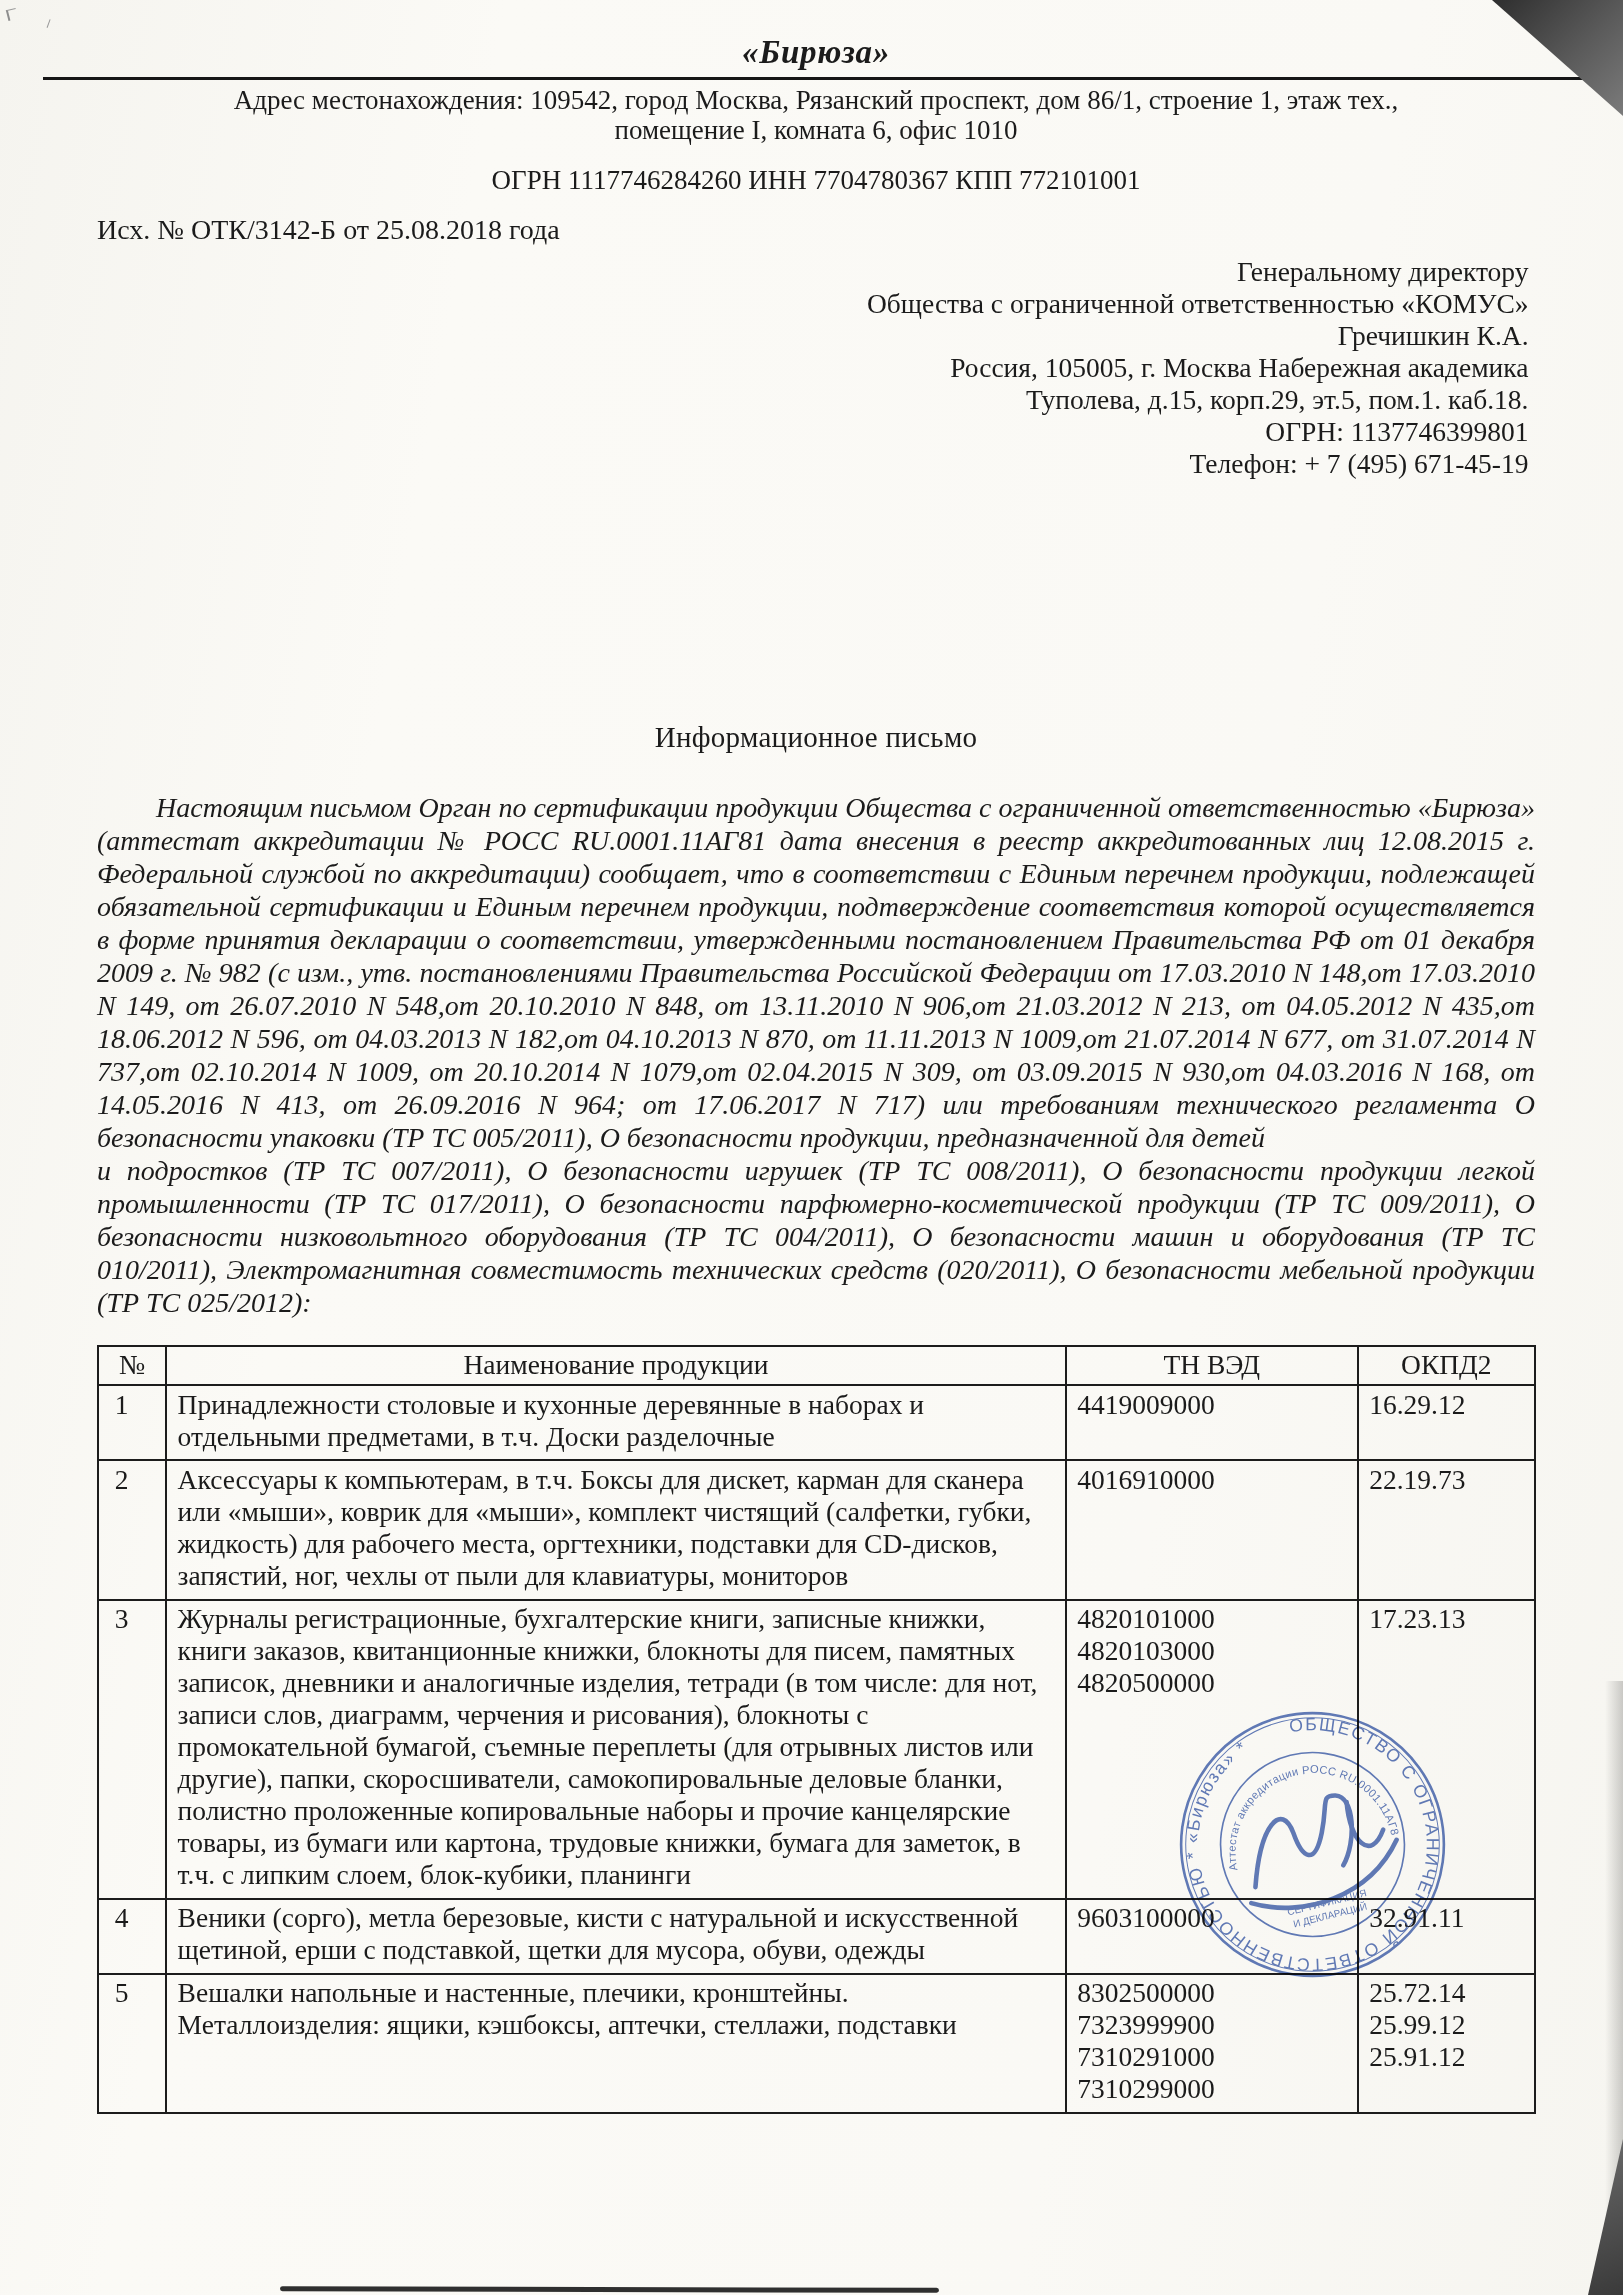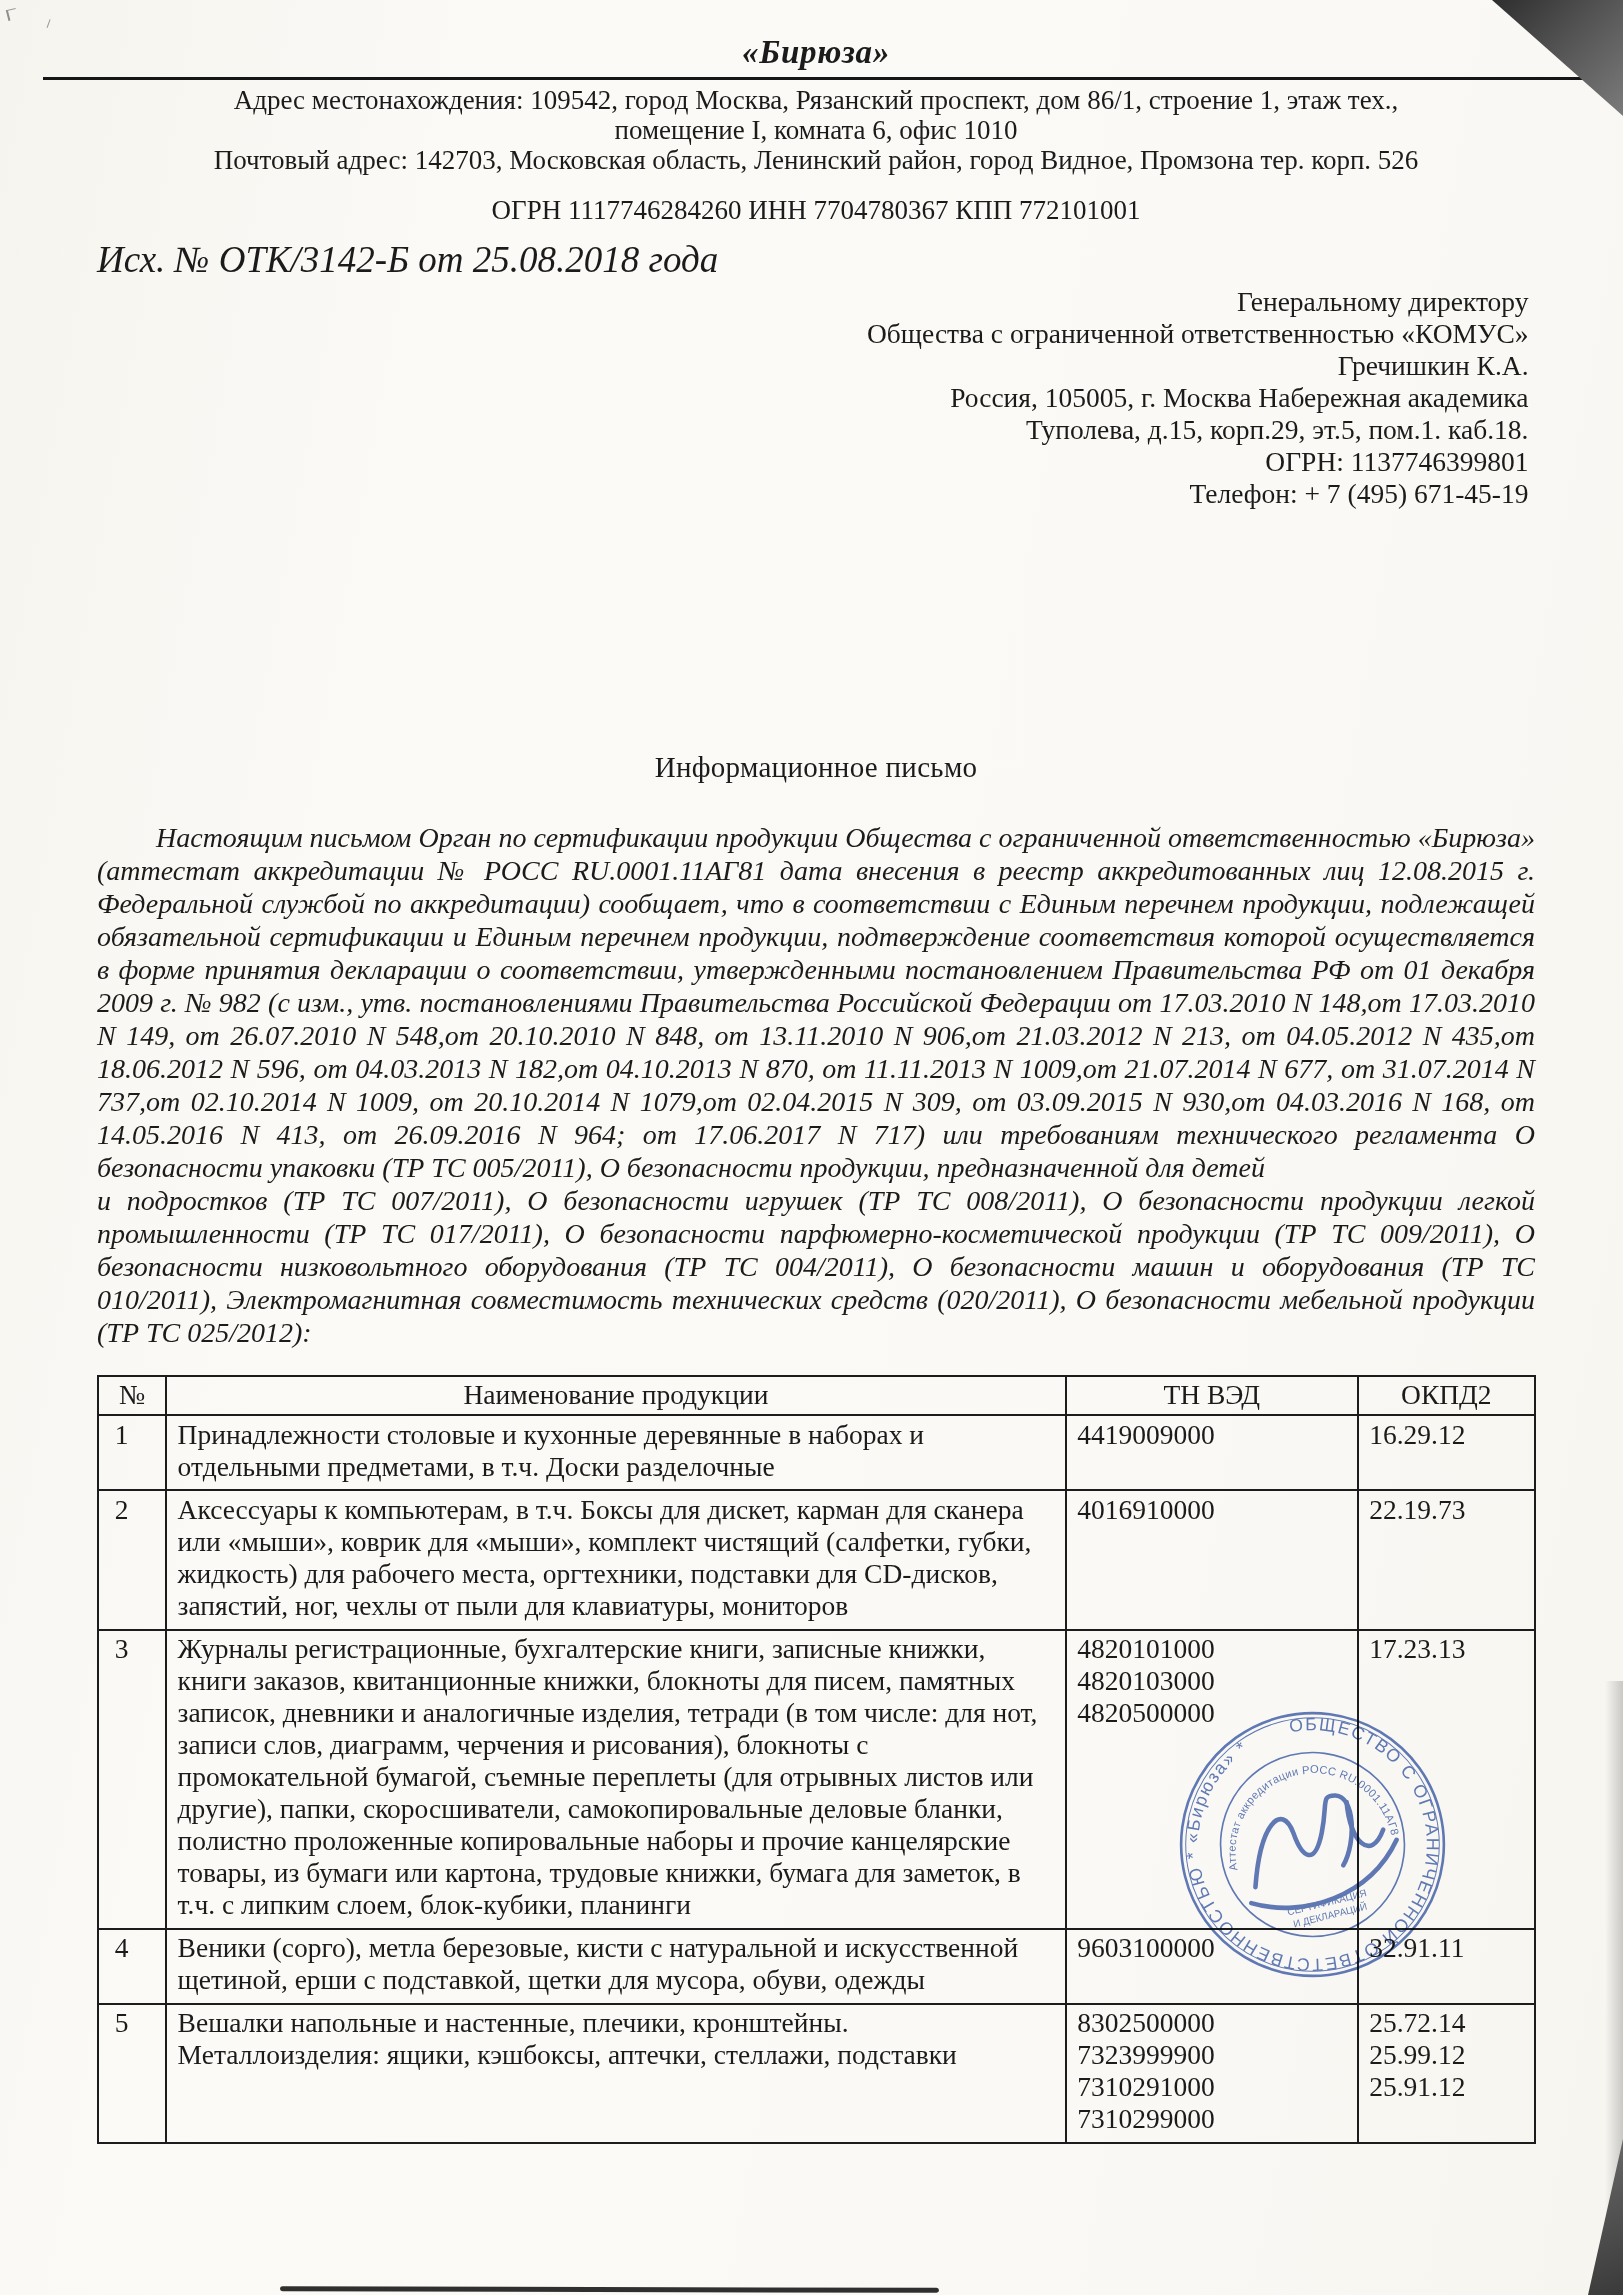--- a/index.html
+++ b/index.html
@@ -14,21 +14,21 @@
   }
   .page { position: relative; width: 100%; height: 100%; padding: 34px 88px 0 97px; }
 
   
   .company  { text-align: center; font-weight: bold; font-style: italic; font-size: 37px; line-height: 41px; letter-spacing: 0.7px; }
   .company2 { font-size: 33px; line-height: 37px; }
   .rule { border: 0; border-top: 3.3px solid #161616; margin: 5.9px -54px 5.2px -54px; }
   .addr { text-align: center; font-size: 27px; line-height: 30px; }
   .reg  { margin-top: 19.6px; }
 
-  .ref { margin-top: 18.3px; font-size: 37px; line-height: 33px; font-style: italic; }
+  .ref { margin-top: 18.3px; font-size: 28px; line-height: 33px; }
 
   .recipient { margin-top: 10.5px; margin-right: 6.5px; text-align: right; font-size: 27.5px; line-height: 32px; }
 
   .title { margin: 241px 0 0 0; text-align: center; font-weight: normal; font-size: 29px; line-height: 33px; letter-spacing: 0.3px; }
 
   .bodytext { margin: 0; font-size: 28px; line-height: 33px; text-align: justify; font-style: italic; }
   .p1 { margin-top: 37px; text-indent: 59px; }
   .p2 { margin-top: 0; }
 
   
@@ -91,21 +91,20 @@
   <div class="art-br"></div>
   <div class="art-bl"></div>
   <div class="art-m1"></div>
   <div class="art-m2"></div>
 
   <header>
     <div class="company company2">«Бирюза»</div>
     <hr class="rule">
     <div class="addr">Адрес местонахождения: 109542, город Москва, Рязанский проспект, дом 86/1, строение 1, этаж тех.,</div>
     <div class="addr">помещение I, комната 6, офис 1010</div>
-    <div class="addr">Почтовый адрес: 142703, Московская область, Ленинский район, город Видное, Промзона тер. корп. 526</div>
     <div class="addr reg">ОГРН 1117746284260 ИНН 7704780367 КПП 772101001</div>
   </header>
 
   <div class="ref">Исх. № ОТК/3142-Б от 25.08.2018 года</div>
 
   <div class="recipient">
     <div>Генеральному директору</div>
     <div>Общества с ограниченной ответственностью «КОМУС»</div>
     <div>Гречишкин К.А.</div>
     <div>Россия, 105005, г. Москва Набережная академика</div>

